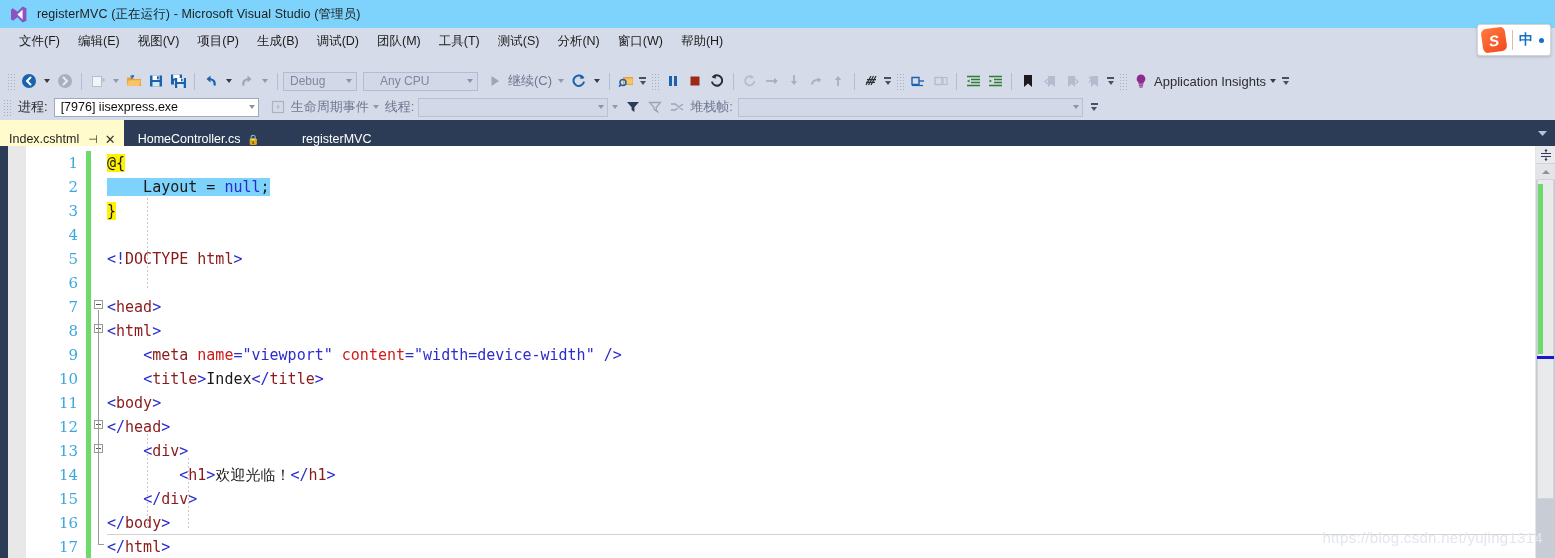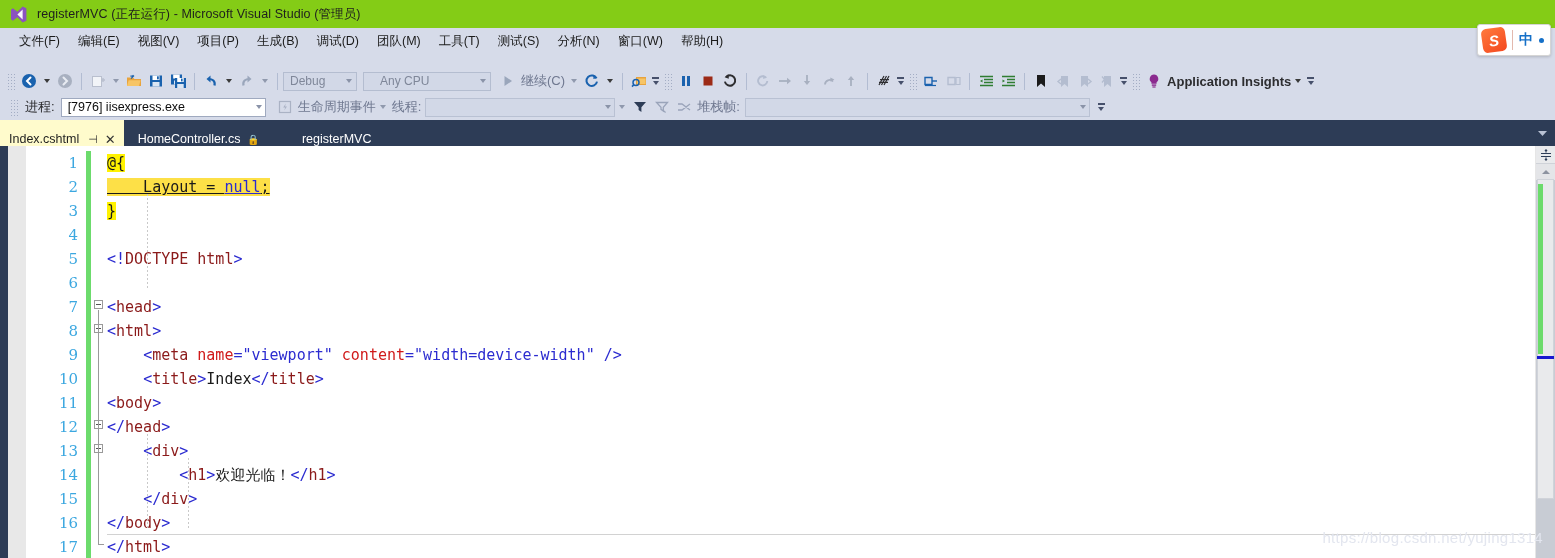--- a/index.html
+++ b/index.html
@@ -5,31 +5,31 @@
   html,body{margin:0;padding:0;}
   body{
     width:1555px;height:558px;overflow:hidden;
     background:#d6dbe9;
     font-family:"Liberation Sans","DejaVu Sans",sans-serif;
     -webkit-font-smoothing:antialiased;
   }
   .app{position:relative;width:1555px;height:558px;background:#d6dbe9;}
 
   
-  .titlebar{height:28px;display:flex;align-items:center;padding-left:10px;background:#84cc16;}
+  .titlebar{height:28px;display:flex;align-items:center;padding-left:10px;background:#7dd3fc;}
   .vs-logo{width:17px;height:17px;margin-right:10px;flex:none;}
   .title-text{font-size:12.5px;color:#1e1e1e;letter-spacing:.1px;}
 
   
   .menubar{height:26px;display:flex;align-items:center;padding-left:10px;background:#d6dbe9;}
   .menu-item{font-size:12.5px;color:#1b1b1b;padding:2px 9px;cursor:default;white-space:nowrap;}
 
   
   .toolbar{height:26px;display:flex;align-items:center;background:#d6dbe9;padding-left:4px;margin-top:14px;}
-  .toolbar2{height:26px;display:flex;align-items:center;background:#d6dbe9;padding-left:7px;}
+  .toolbar2{height:26px;display:flex;align-items:center;background:#d6dbe9;padding-left:0;}
   .grip{width:8px;height:17px;flex:none;margin:0 3px;
         background-image:radial-gradient(#9aa5bd 40%,transparent 41%);
         background-size:3px 3px;opacity:.85;}
   .tb-sep{width:1px;height:17px;background:#b2bcd2;margin:0 5px;flex:none;}
   .tb-btn{width:22px;height:22px;display:flex;align-items:center;justify-content:center;flex:none;border-radius:2px;}
   .tb-btn svg{display:block;}
   .caret{width:0;height:0;border-left:3.5px solid transparent;border-right:3.5px solid transparent;
          border-top:4px solid #3a3a3a;margin:0 4px;flex:none;}
   .caret.dim{border-top-color:#9099ad;}
   .combo{height:19px;border:1px solid #b4bdd0;background:#d2d8e7;display:flex;align-items:center;
@@ -81,21 +81,21 @@
   .code{flex:1;padding-top:5px;position:relative;overflow:hidden;}
   .cl{height:24px;line-height:24px;white-space:pre;
       font-family:"DejaVu Sans Mono","Liberation Mono",monospace;font-size:15px;color:#1a1a1a;}
   .cl .tag{color:#2b2bd0;}
   .cl .name{color:#8b1a1a;}
   .cl .attr{color:#d01a1a;}
   .cl .val{color:#2b2bd0;}
   .cl .kw{color:#2b2bd0;}
   .cl .txt{color:#1a1a1a;}
   .cl .razor{background:#fff200;color:#1a1a1a;}
-  .cl .rzbg{background:#fde047;text-decoration:underline;}
+  .cl .rzbg{background:#7dd3fc;}
   .cl.current{outline:1px solid #d2d2d2;outline-offset:0;background:#ffffff;}
 
   
   .foldbox{position:absolute;width:9px;height:9px;border:1px solid #9a9a9a;background:#fff;left:3px;box-sizing:border-box;}
   .foldbox::before{content:"";position:absolute;left:1px;top:3px;width:5px;height:1px;background:#555;}
   .guide{position:absolute;width:1px;top:0;background:repeating-linear-gradient(to bottom,#c9c9c9 0 2px,transparent 2px 4px);}
   .bracket{position:absolute;left:7px;width:5px;border-left:1px solid #9a9a9a;}
   .bracket.bot{border-bottom:1px solid #9a9a9a;}
 
   
@@ -219,21 +219,21 @@
       </svg>
     </div>
     <div class="caret dim"></div>
 
     <div class="tb-sep"></div>
 
     <div class="combo" style="width:74px;margin-right:6px;">
       <span class="cv">Debug</span>
       <span class="ca"></span>
     </div>
-    <div class="combo" style="width:128px;padding-left:16px;">
+    <div class="combo" style="width:115px;padding-left:16px;">
       <span class="cv">Any CPU</span>
       <span class="ca"></span>
     </div>
 
     <div class="tb-btn" style="margin-left:6px;">
       <svg width="14" height="14" viewBox="0 0 14 14">
         <path d="M3.5 2 11 7l-7.5 5z" fill="#9aa6bb"></path>
       </svg>
     </div>
     <div class="tb-label" style="margin:0 2px 0 2px;">继续(C)</div>
@@ -394,21 +394,21 @@
       </div>
     <div class="grip"></div>
 
     <div class="tb-btn">
       <svg width="16" height="16" viewBox="0 0 16 16">
         <path d="M8 1.5a4.3 4.3 0 0 1 2.6 7.7v1.6H5.4V9.2A4.3 4.3 0 0 1 8 1.5z" fill="#8b2a8f"></path>
         <rect x="5.8" y="11.4" width="4.4" height="1.4" fill="#8b2a8f"></rect>
         <rect x="6.4" y="13.4" width="3.2" height="1.2" fill="#8b2a8f"></rect>
       </svg>
     </div>
-    <div class="tb-label dark" style="margin-left:2px;font-weight:bold;">Application Insights</div>
+    <div class="tb-label dark" style="margin-left:2px;">Application Insights</div>
     <div class="caret"></div>
     <div class="overflow">
         <i></i>
         <b></b>
       </div>
   </div>
 
   <div class="toolbar2">
     <div class="grip"></div>
     <div class="tb-label dark" style="margin:0 6px 0 4px;">进程:</div>

